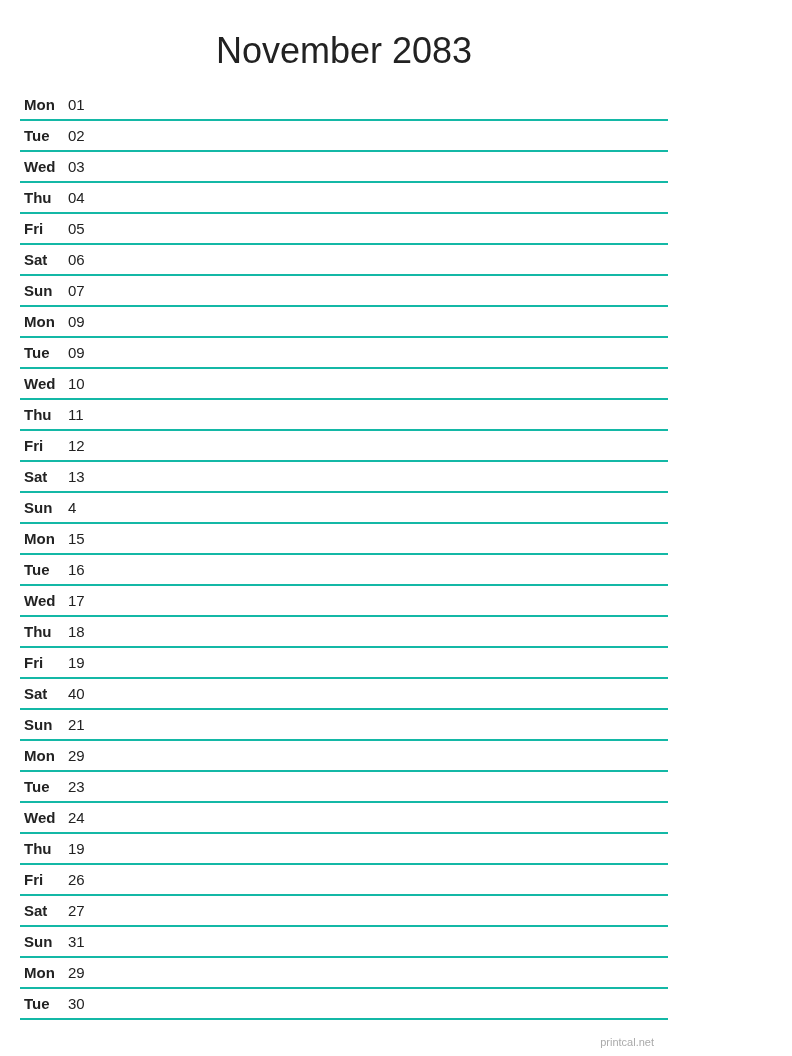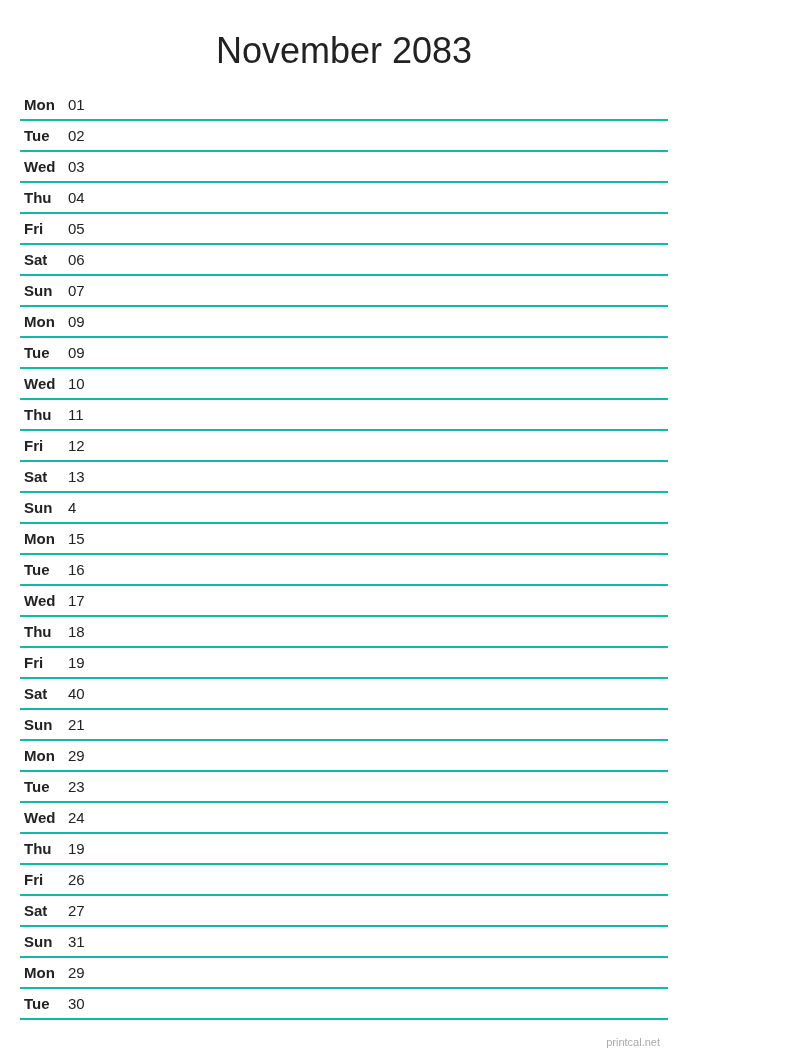--- a/index.html
+++ b/index.html
@@ -62,21 +62,21 @@
       padding-left: 4px;
     }
 
     .day-line {
       
     }
 
     .watermark {
       position: absolute;
       bottom: 12px;
-      right: 28px;
+      right: 34px;
       font-size: 11px;
       color: #aaa;
     }
   </style>
 </head>
 <body>
 
 <div class="page">
   <h1 class="title">November 2083</h1>
 

